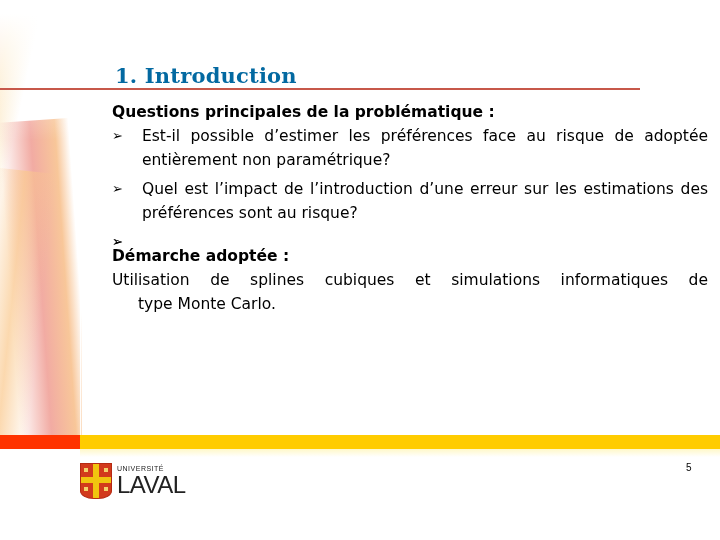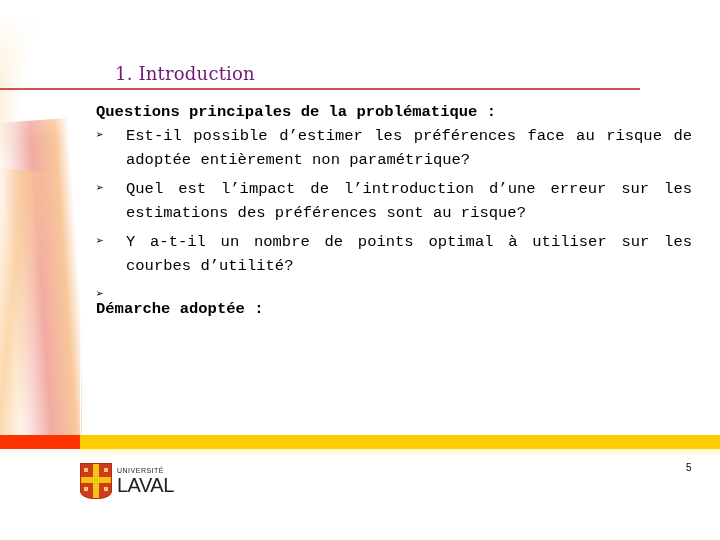--- a/index.html
+++ b/index.html
@@ -12,46 +12,46 @@
   .deco .streak2 { position:absolute; left:10px; top:120px; width:70px; height:340px;
      background:linear-gradient(90deg, rgba(255,240,200,0), rgba(238,150,140,0.8) 45%, rgba(245,175,110,0.7) 80%, rgba(255,255,255,0));
      transform:rotate(-4deg); }
   .deco .streak3 { position:absolute; left:-20px; top:170px; width:60px; height:300px;
      background:linear-gradient(90deg, rgba(255,255,255,0), rgba(250,200,140,0.7) 50%, rgba(255,255,255,0));
      transform:rotate(6deg); }
   .deco .fadetop { position:absolute; left:0; top:0; width:82px; height:140px;
      background:linear-gradient(180deg, rgba(255,255,255,1) 10%, rgba(255,255,255,0)); }
   .deco .sep { position:absolute; left:80px; top:90px; width:1px; height:345px; background:rgba(255,255,255,0.9); }
 
-  .title { position:absolute; left:115px; top:63px; font-family:"DejaVu Serif", serif; font-weight:normal;
-           font-size:18px; color:#701a75; letter-spacing:0.2px; }
+  .title { position:absolute; left:115px; top:63px; font-family:"DejaVu Serif", serif; font-weight:bold;
+           font-size:21px; color:#0369a1; letter-spacing:0.2px; }
   .title-rule { position:absolute; left:0; top:88px; width:640px; height:2px; background:#c7584a; }
 
-  .content { position:absolute; left:96px; top:100px; width:596px; font-size:15.5px; line-height:24px;font-family:Liberation Mono, monospace; }
+  .content { position:absolute; left:112px; top:100px; width:596px; font-size:15.5px; line-height:24px; }
   .heading { font-weight:bold; }
   .bullet { position:relative; padding-left:30px; text-align:justify; text-align-last:left; margin-top:0; }
   .bullet + .bullet { margin-top:5px; }
   .bullet .arrow { position:absolute; left:0; top:0; font-size:13px; }
   .heading2 { font-weight:bold; margin-top:19px; }
   .para { text-align:justify; text-indent:0; }
   .para .l2 { padding-left:26px; display:block; }
 
   .bar-red { position:absolute; left:0; top:435px; width:80px; height:14px; background:#ff3300; }
   .bar-yellow { position:absolute; left:80px; top:435px; width:640px; height:14px; background:#ffcc00; }
   .bar-glow { position:absolute; left:80px; top:449px; width:640px; height:8px; background:linear-gradient(180deg, #fff8c8, #ffffff); }
 
   .logo { position:absolute; left:80px; top:463px; display:flex; align-items:center; }
   .crest { width:30px; height:34px; position:relative; background:#d23a1c; border:1px solid #b52a12;
            border-radius:0 0 14px 14px / 0 0 8px 8px; overflow:hidden; }
   .crest .v { position:absolute; left:12px; top:0; width:6px; height:34px; background:#f1c40f; }
   .crest .h { position:absolute; left:0; top:13px; width:30px; height:6px; background:#f1c40f; }
   .crest .dot { position:absolute; width:4px; height:4px; background:#f3d26a; }
   .logo-text { margin-left:5px; display:flex; flex-direction:column; line-height:1; }
   .logo-text .small { font-family:"Liberation Sans", sans-serif; font-size:7px; letter-spacing:0.5px; color:#222; }
-  .logo-text .big { font-family:"Liberation Sans", sans-serif; font-size:20px; color:#222; letter-spacing:-0.5px; margin-top:1px; }
+  .logo-text .big { font-family:"Liberation Sans", sans-serif; font-size:24px; color:#222; letter-spacing:-0.5px; margin-top:1px; }
 
   .page-num { position:absolute; left:686px; top:462px; font-size:10px; font-family:"Liberation Sans", sans-serif; }
 </style>
 </head>
 <body>
 
 <div class="deco">
   <div class="streak1"></div>
   <div class="streak2"></div>
   <div class="streak3"></div>
@@ -68,27 +68,30 @@
   <div class="bullet">
     <span class="arrow">➢</span>
     <span>Est-il possible d’estimer les préférences face au risque de adoptée entièrement non paramétrique?</span>
   </div>
   <div class="bullet">
     <span class="arrow">➢</span>
     <span>Quel est l’impact de l’introduction d’une erreur sur les estimations des préférences sont au risque?</span>
   </div>
   <div class="bullet">
     <span class="arrow">➢</span>
-    <span>Y a-t-il un nombre de points optimal à utiliser sur les courbes d’utilité?</span>
   </div>
   <div class="bullet">
     <span class="arrow">➢</span>
   </div>
 
   <div class="heading2">Démarche adoptée :</div>
+  <div class="para">
+    <span style="display:block; text-align:justify; text-align-last:justify;">Utilisation de splines cubiques et simulations informatiques de</span>
+    <span class="l2">type Monte Carlo.</span>
+  </div>
 </div>
 
 <div class="bar-red"></div>
 <div class="bar-yellow"></div>
 <div class="bar-glow"></div>
 
 <div class="logo">
   <div class="crest">
     <div class="v"></div>
     <div class="h"></div>

